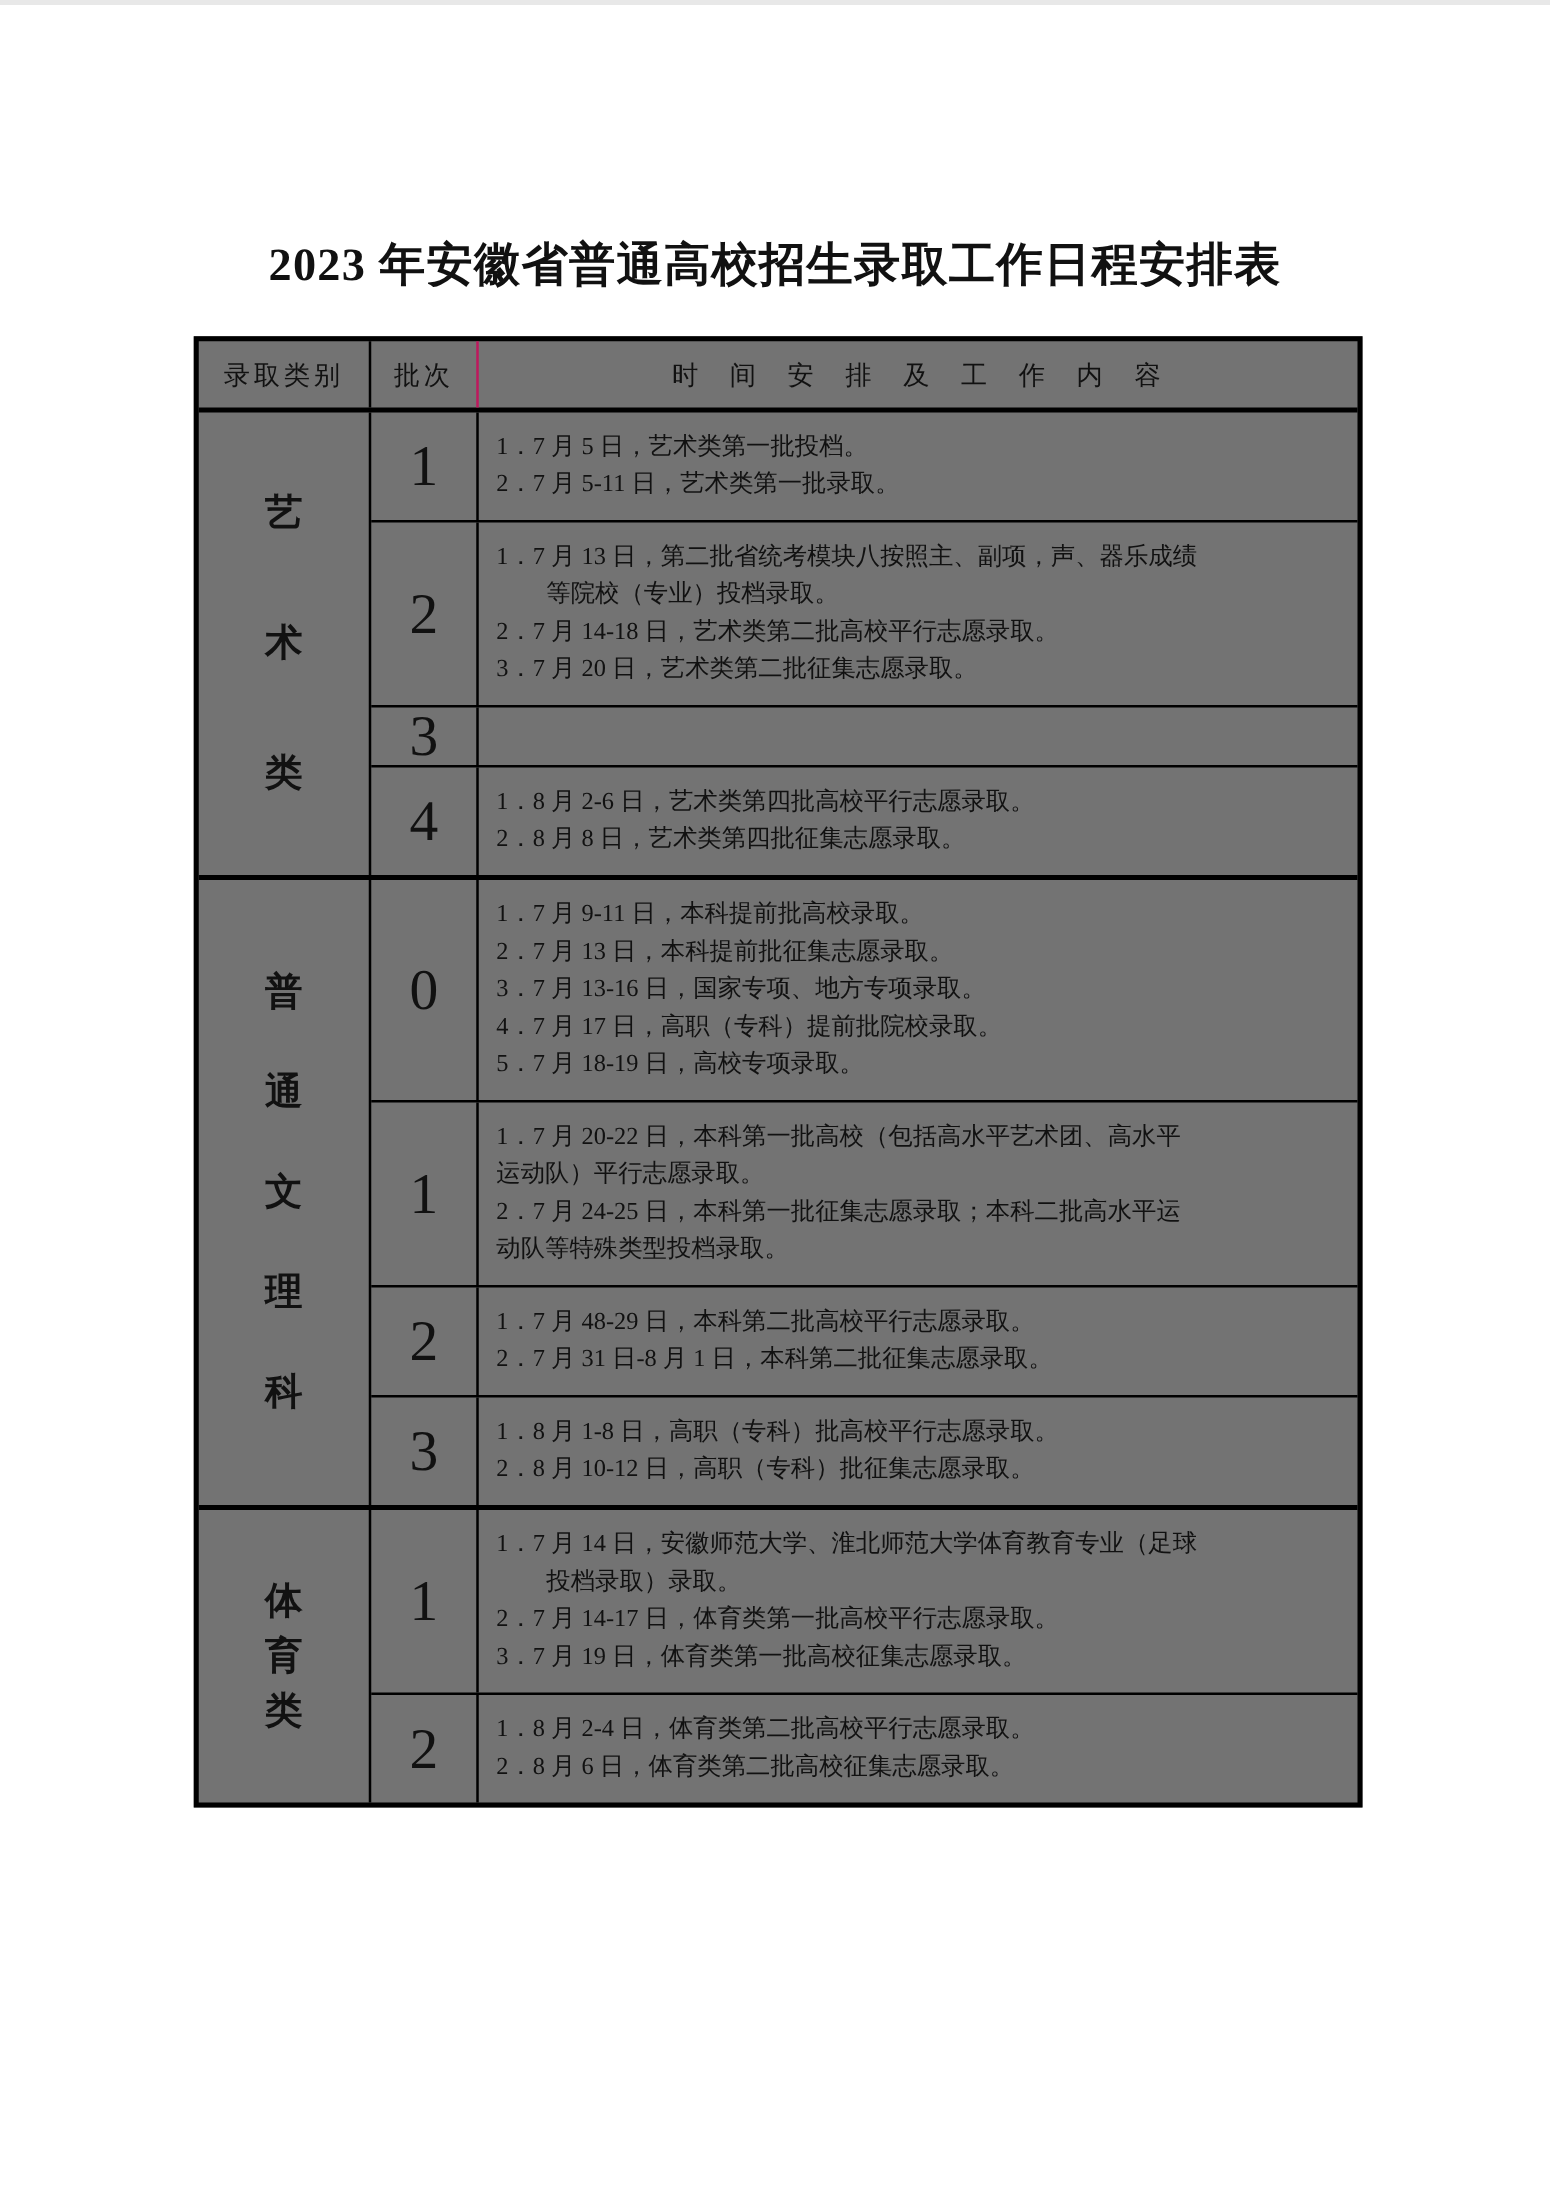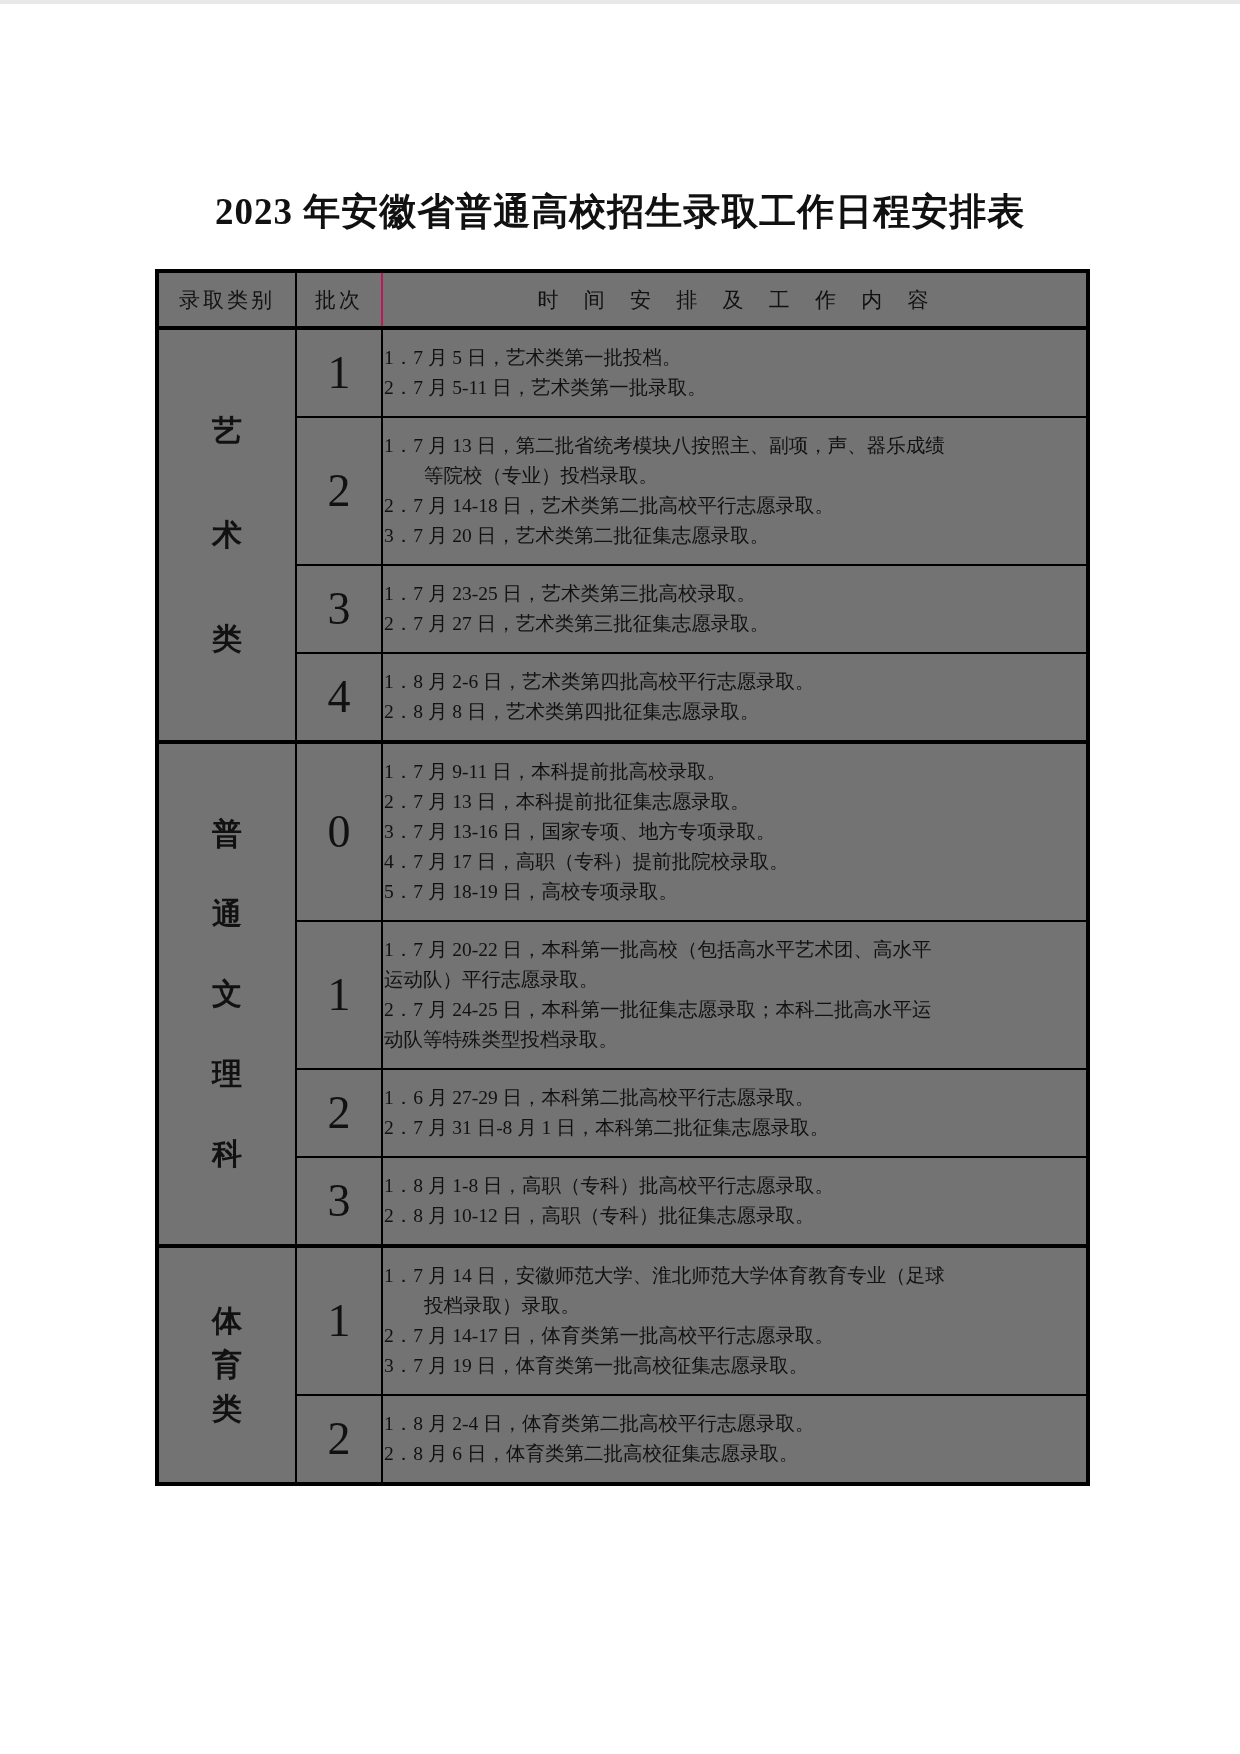--- a/index.html
+++ b/index.html
@@ -78,21 +78,21 @@
     border-right: 2px solid #000;
     box-sizing: border-box;
     display: flex;
     align-items: center;
     justify-content: center;
     font-size: 46px;
     line-height: 1;
   }
   .content-cell {
     flex: 1;
-    padding: 13px 8px 13px 1px;
+    padding: 13px 8px 13px 14px;
     display: flex;
     flex-direction: column;
     justify-content: center;
     box-sizing: border-box;
   }
   .line {
     font-size: 19.5px;
     line-height: 30px;
     white-space: nowrap;
   }
@@ -128,24 +128,20 @@
               <div class="batch-cell">2</div>
               <div class="content-cell">
                 <div class="line">1．7 月 13 日，第二批省统考模块八按照主、副项，声、器乐成绩</div>
                 <div class="line indent">等院校（专业）投档录取。</div>
                 <div class="line">2．7 月 14-18 日，艺术类第二批高校平行志愿录取。</div>
                 <div class="line">3．7 月 20 日，艺术类第二批征集志愿录取。</div>
               </div>
             </div>
             <div class="row">
               <div class="batch-cell">3</div>
-              <div class="content-cell">
-                <div class="line">1．7 月 23-25 日，艺术类第三批高校录取。</div>
-                <div class="line">2．7 月 27 日，艺术类第三批征集志愿录取。</div>
-              </div>
             </div>
             <div class="row">
               <div class="batch-cell">4</div>
               <div class="content-cell">
                 <div class="line">1．8 月 2-6 日，艺术类第四批高校平行志愿录取。</div>
                 <div class="line">2．8 月 8 日，艺术类第四批征集志愿录取。</div>
               </div>
             </div>
           </div>
         </div>
@@ -173,21 +169,21 @@
               <div class="content-cell">
                 <div class="line">1．7 月 20-22 日，本科第一批高校（包括高水平艺术团、高水平</div>
                 <div class="line">运动队）平行志愿录取。</div>
                 <div class="line">2．7 月 24-25 日，本科第一批征集志愿录取；本科二批高水平运</div>
                 <div class="line">动队等特殊类型投档录取。</div>
               </div>
             </div>
             <div class="row">
               <div class="batch-cell">2</div>
               <div class="content-cell">
-                <div class="line">1．6 月 27-29 日，本科第二批高校平行志愿录取。</div>
+                <div class="line">1．7 月 48-29 日，本科第二批高校平行志愿录取。</div>
                 <div class="line">2．7 月 31 日-8 月 1 日，本科第二批征集志愿录取。</div>
               </div>
             </div>
             <div class="row">
               <div class="batch-cell">3</div>
               <div class="content-cell">
                 <div class="line">1．8 月 1-8 日，高职（专科）批高校平行志愿录取。</div>
                 <div class="line">2．8 月 10-12 日，高职（专科）批征集志愿录取。</div>
               </div>
             </div>

